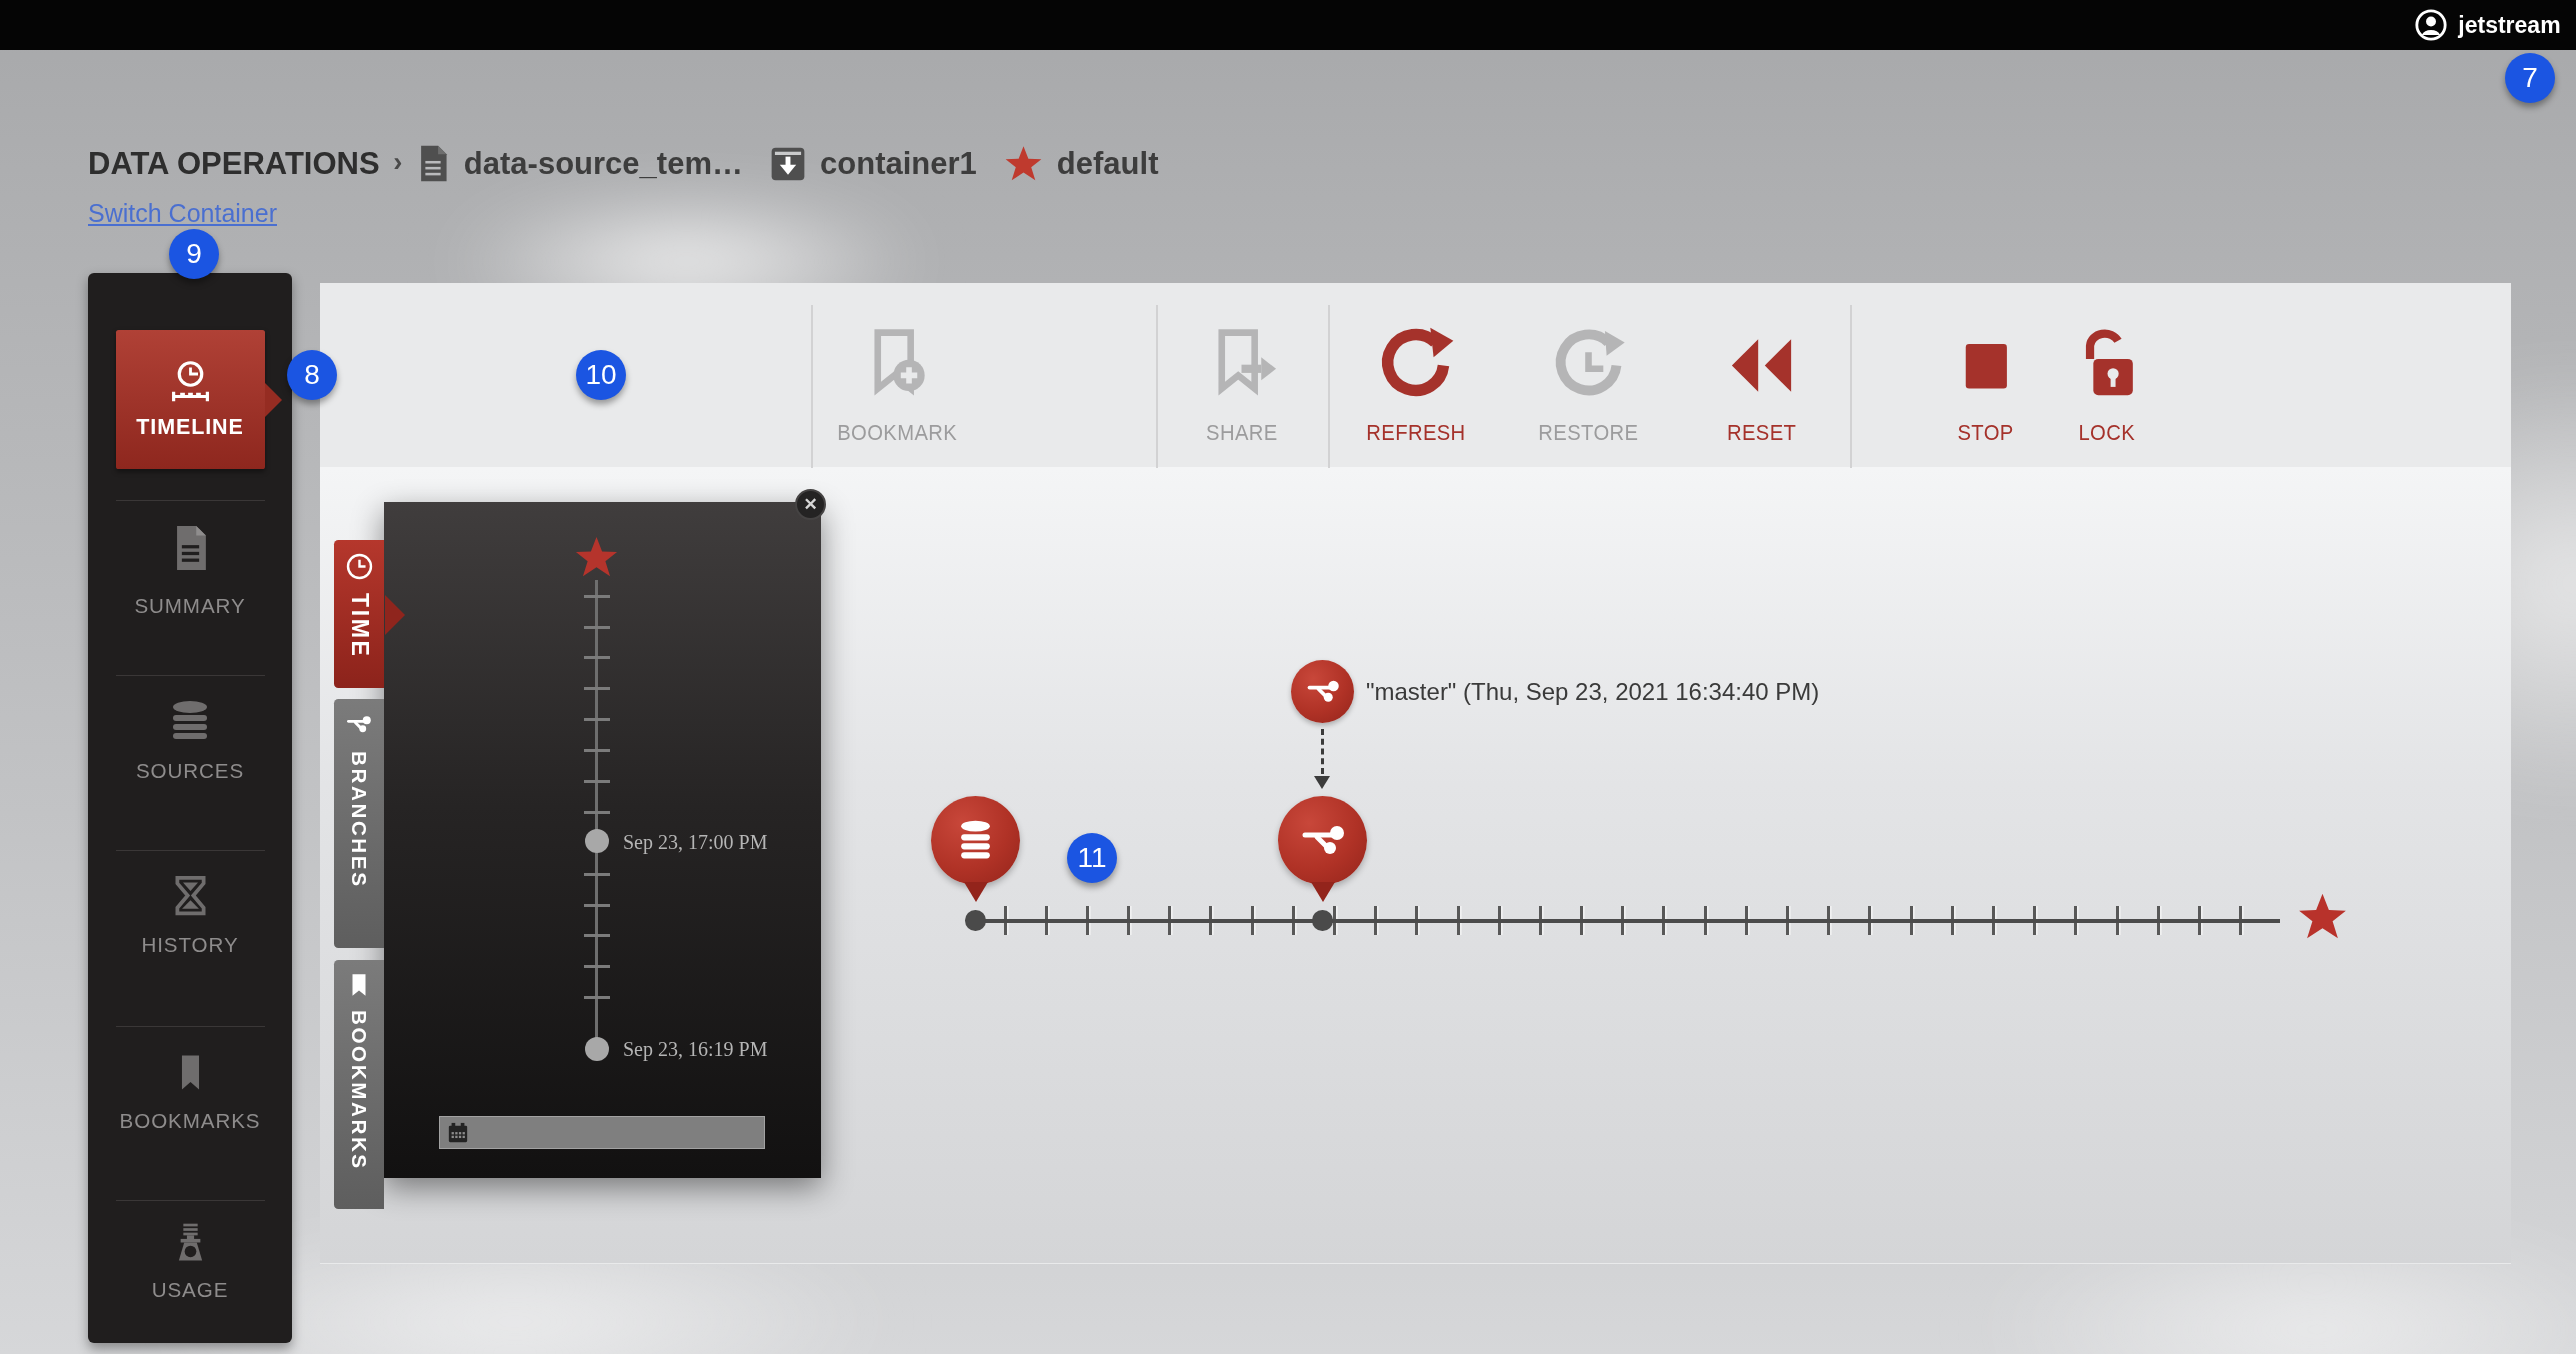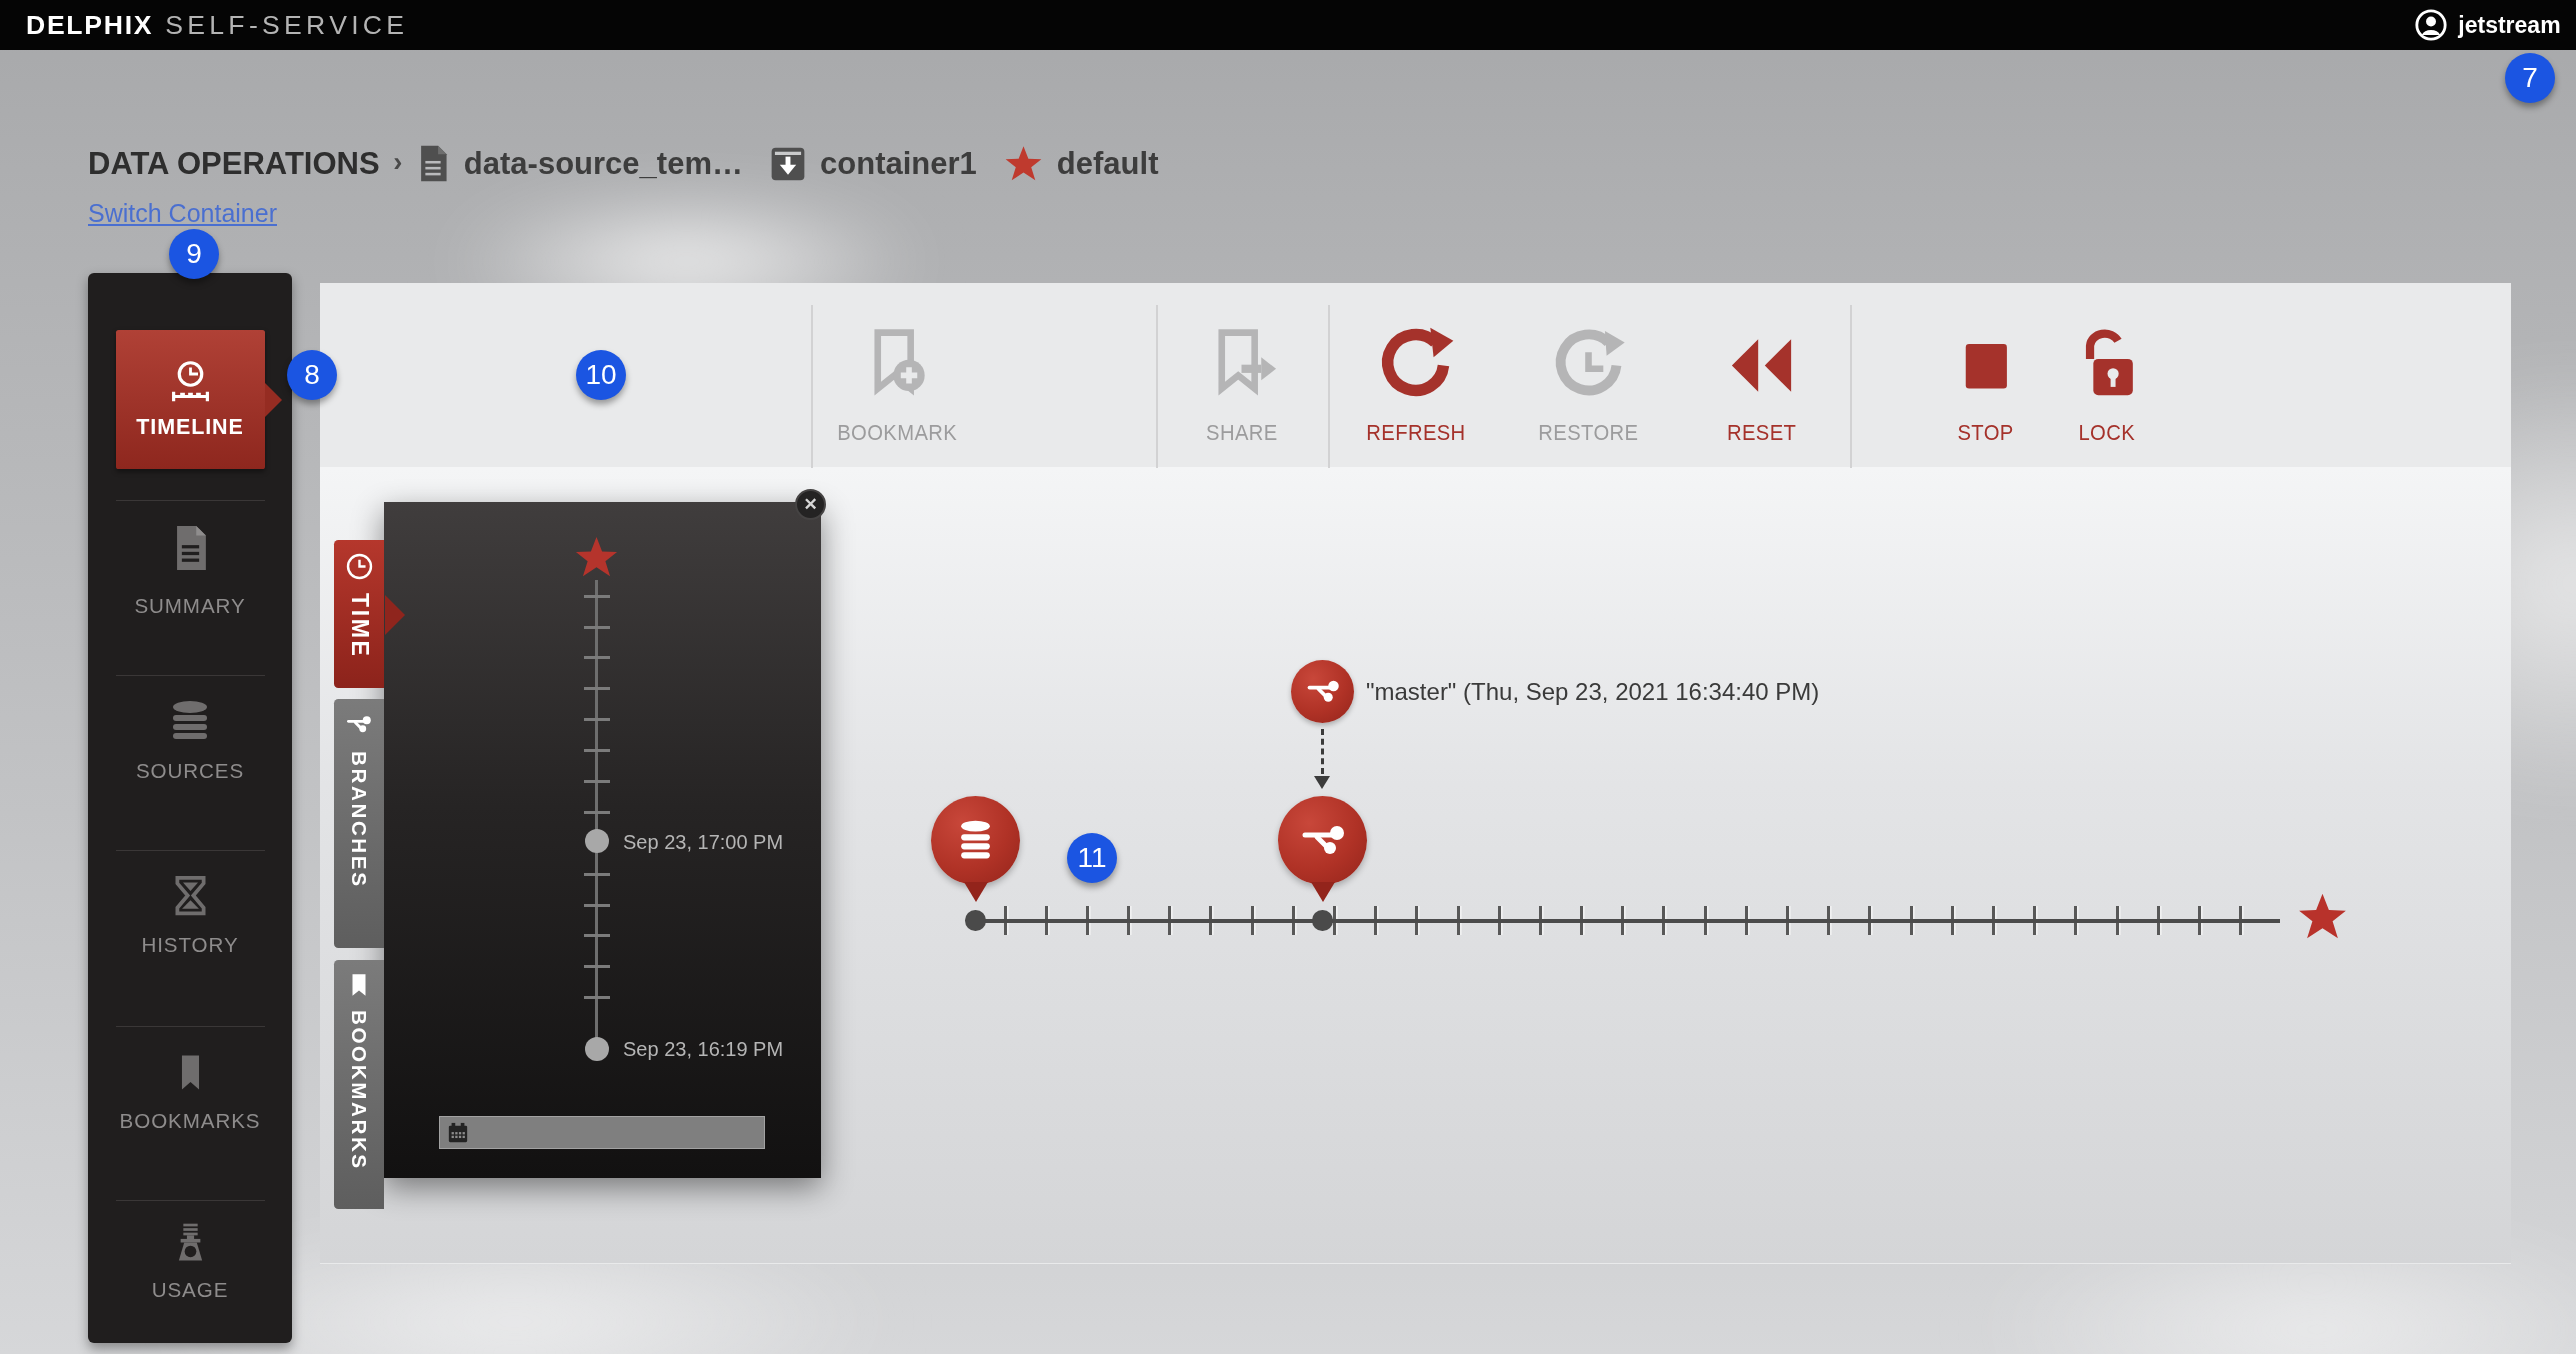--- a/index.html
+++ b/index.html
@@ -93,43 +93,39 @@
   .ptab .vtext { writing-mode:vertical-rl; color:#fff; font-weight:700; letter-spacing:2.6px; }
   .ptab.red { background:linear-gradient(180deg,#b5372c 0%,#8c231b 100%); height:148px; }
   .ptab.red .vtext { font-size:23px; }
   .ptab.red::after { content:""; position:absolute; right:-20.6px; top:55px;
           border-left:20.6px solid #8f251d; border-top:20.6px solid transparent; border-bottom:20.6px solid transparent; }
   .ptab.gray { background:linear-gradient(180deg,#7b7b7b 0%,#5e5e5e 100%); height:249px; }
   .ptab.gray .vtext { font-size:20.6px; }
   .v-line { position:absolute; left:211px; top:78px; width:3.4px; height:469px; background:#6e6e6e; }
   .v-tick { position:absolute; left:200px; width:26px; height:2.6px; background:#7b7b7b; }
   .v-dot { position:absolute; left:201px; width:24px; height:24px; border-radius:50%; background:#a8a8a8; }
-  .v-label { position:absolute; left:239px; font-size:20px; color:#b5b5b5; }
+  .v-label { position:absolute; left:239px; font-size:20px; color:#b5b5b5;font-family:Liberation Serif, serif; }
   .popup-star { position:absolute; left:190px; top:34px; }
   .date-input { position:absolute; left:55px; top:614px; width:326px; height:33px; background:#7f7f7f;
           border:1.7px solid #a2a2a2; display:flex; align-items:center; padding-left:6.9px; cursor:text; }
 
   .end-star { position:absolute; left:2297px; top:892px; z-index:13; cursor:pointer; }
   .icon { display:inline-flex; }
 </style>
 </head>
 <body>
 
 <div id="app">
 
   <div class="cloud" style="left:446px;top:197px;width:481px;height:129px;background:radial-gradient(closest-side,rgba(255,255,255,.95),rgba(255,255,255,0));"></div>
   <div class="cloud" style="left:2317px;top:360px;width:515px;height:446px;background:radial-gradient(closest-side,rgba(255,255,255,.65),rgba(255,255,255,0));"></div>
   <div class="cloud" style="left:129px;top:1227px;width:772px;height:189px;background:radial-gradient(closest-side,rgba(255,255,255,.6),rgba(255,255,255,0));"></div>
   <div class="cloud" style="left:1974px;top:1218px;width:686px;height:223px;background:radial-gradient(closest-side,rgba(255,255,255,.55),rgba(255,255,255,0));"></div>
 
   <div class="topbar">
-    <div class="brand">
-      <span class="primary">DELPHIX</span>
-      <span class="secondary">SELF-SERVICE</span>
-    </div>
     <div class="userbox">
       <span class="icon">
         <svg width="34" height="34" viewBox="0 0 48 48">
           <circle cx="24" cy="24" r="20" fill="none" stroke="#fff" stroke-width="4"></circle>
           <circle cx="24" cy="19" r="7" fill="#fff"></circle>
           <path d="M11,38 a14,11 0 0 1 26,0 z" fill="#fff"></path>
         </svg>
       </span>
       <span class="username">jetstream</span>
     </div>

